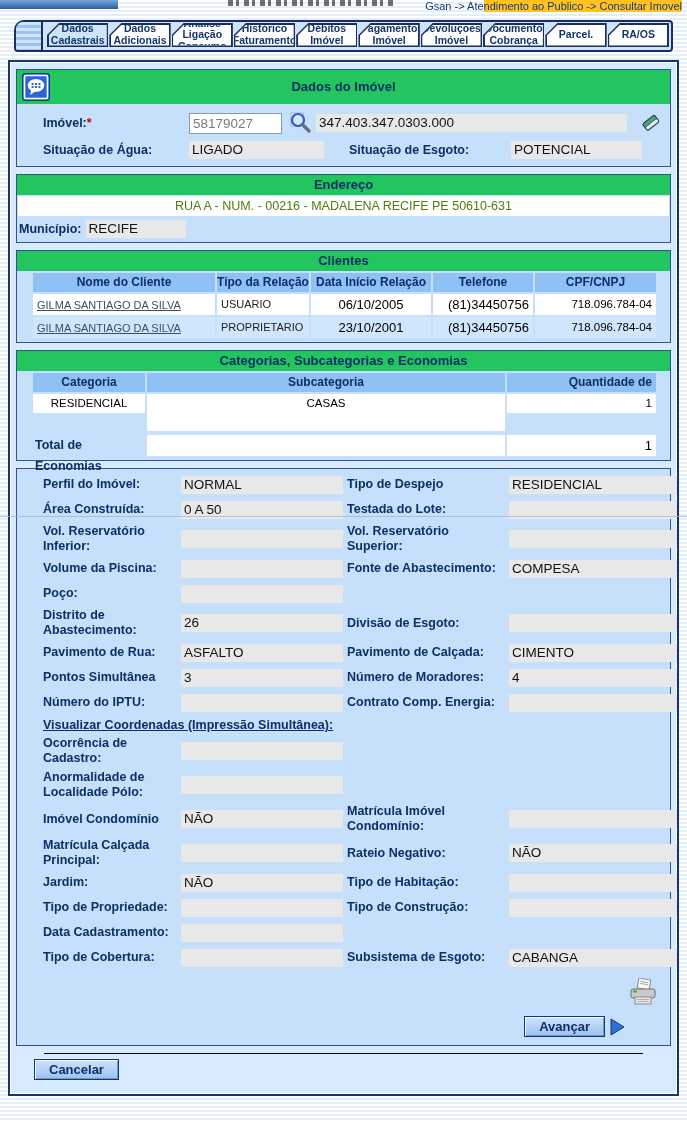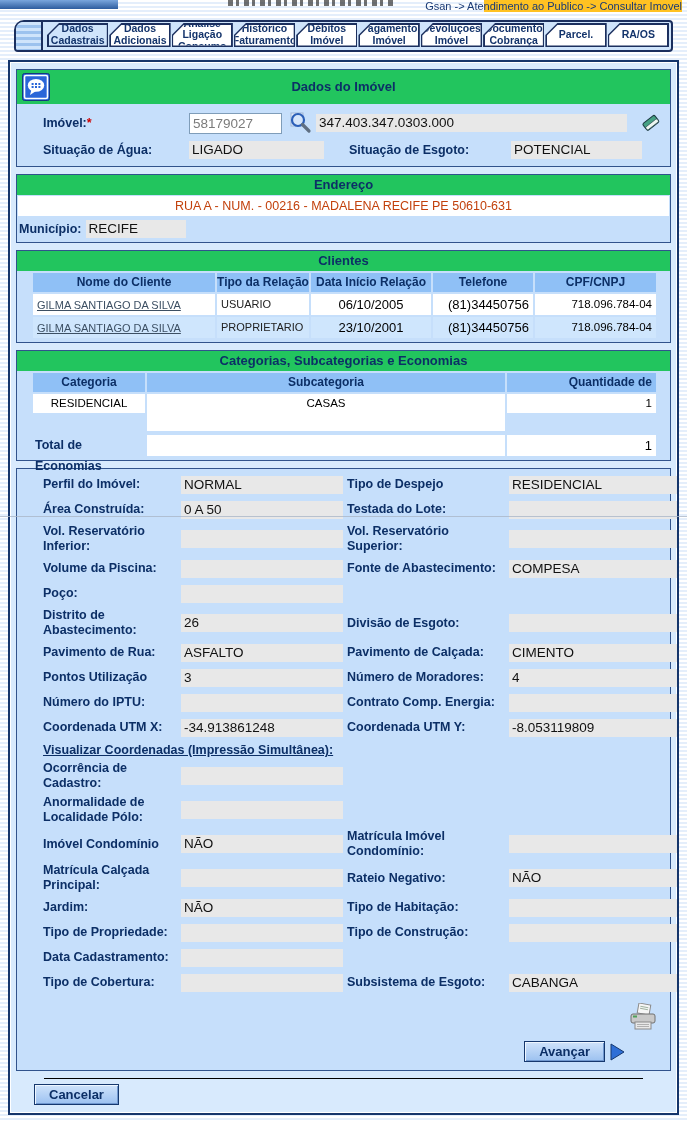--- a/index.html
+++ b/index.html
@@ -37,21 +37,21 @@
   .sechead.tall{height:34px;line-height:34px;}
   .iconbtn{position:absolute;left:5px;top:3px;width:28px;height:28px;cursor:pointer;}
   
   .frow{display:flex;align-items:center;padding:4px 6px;}
   .lbl{font-weight:bold;font-size:12.5px;color:#0c2f66;}
   .req{color:#cc0000;font-weight:bold;}
   .gfield{background:#e8e8e8;height:18px;line-height:18px;font-size:13.5px;color:#111;
     padding:0 3px;overflow:hidden;white-space:nowrap;}
   .txtinput{width:93px;height:21px;border:1px solid #7f9db9;background:#fff;color:#7b7b7b;
     font-size:13.5px;font-family:"Liberation Sans",sans-serif;padding:0 3px;}
-  .addr{background:#fff;text-align:center;font-size:12.5px;color:#c2410c;height:20px;
+  .addr{background:#fff;text-align:center;font-size:12.5px;color:#4d7c0f;height:20px;
     line-height:20px;margin:1px 1px;}
   
   .tgrid{display:grid;gap:2px;margin:2px 14px 4px 16px;}
   .tgrid.clients{grid-template-columns:182px 92px 120px 100px 1fr;}
   .tgrid.cats{grid-template-columns:112px 358px 1fr;}
   .chead{background:#8fc0f6;font-weight:bold;font-size:12px;color:#0c2f66;text-align:center;
     height:19px;line-height:19px;}
   .chead.r{text-align:right;padding-right:4px;}
   .cell{background:#fff;font-size:13px;color:#000;height:21px;line-height:21px;
     padding:0 4px;overflow:hidden;white-space:nowrap;}
@@ -265,36 +265,30 @@
         <span class="lbl">Divisão de Esgoto:</span>
         <div class="gfield"></div>
       </div>
       <div class="drow">
         <span class="lbl">Pavimento de Rua:</span>
         <div class="gfield">ASFALTO</div>
         <span class="lbl">Pavimento de Calçada:</span>
         <div class="gfield">CIMENTO</div>
       </div>
       <div class="drow">
-        <span class="lbl">Pontos Utilização</span>
+        <span class="lbl">Pontos Simultânea</span>
         <div class="gfield">3</div>
         <span class="lbl">Número de Moradores:</span>
         <div class="gfield">4</div>
       </div>
       <div class="drow">
         <span class="lbl">Número do IPTU:</span>
         <div class="gfield"></div>
         <span class="lbl">Contrato Comp. Energia:</span>
         <div class="gfield"></div>
-      </div>
-      <div class="drow">
-        <span class="lbl">Coordenada UTM X:</span>
-        <div class="gfield">-34.913861248</div>
-        <span class="lbl">Coordenada UTM Y:</span>
-        <div class="gfield">-8.053119809</div>
       </div>
       <div class="dlink"><a href="#">Visualizar Coordenadas (Impressão Simultânea):</a></div>
       <div class="drow">
         <span class="lbl">Ocorrência de Cadastro:</span>
         <div class="gfield"></div>
       </div>
       <div class="drow">
         <span class="lbl">Anormalidade de Localidade Pólo:</span>
         <div class="gfield"></div>
       </div>

